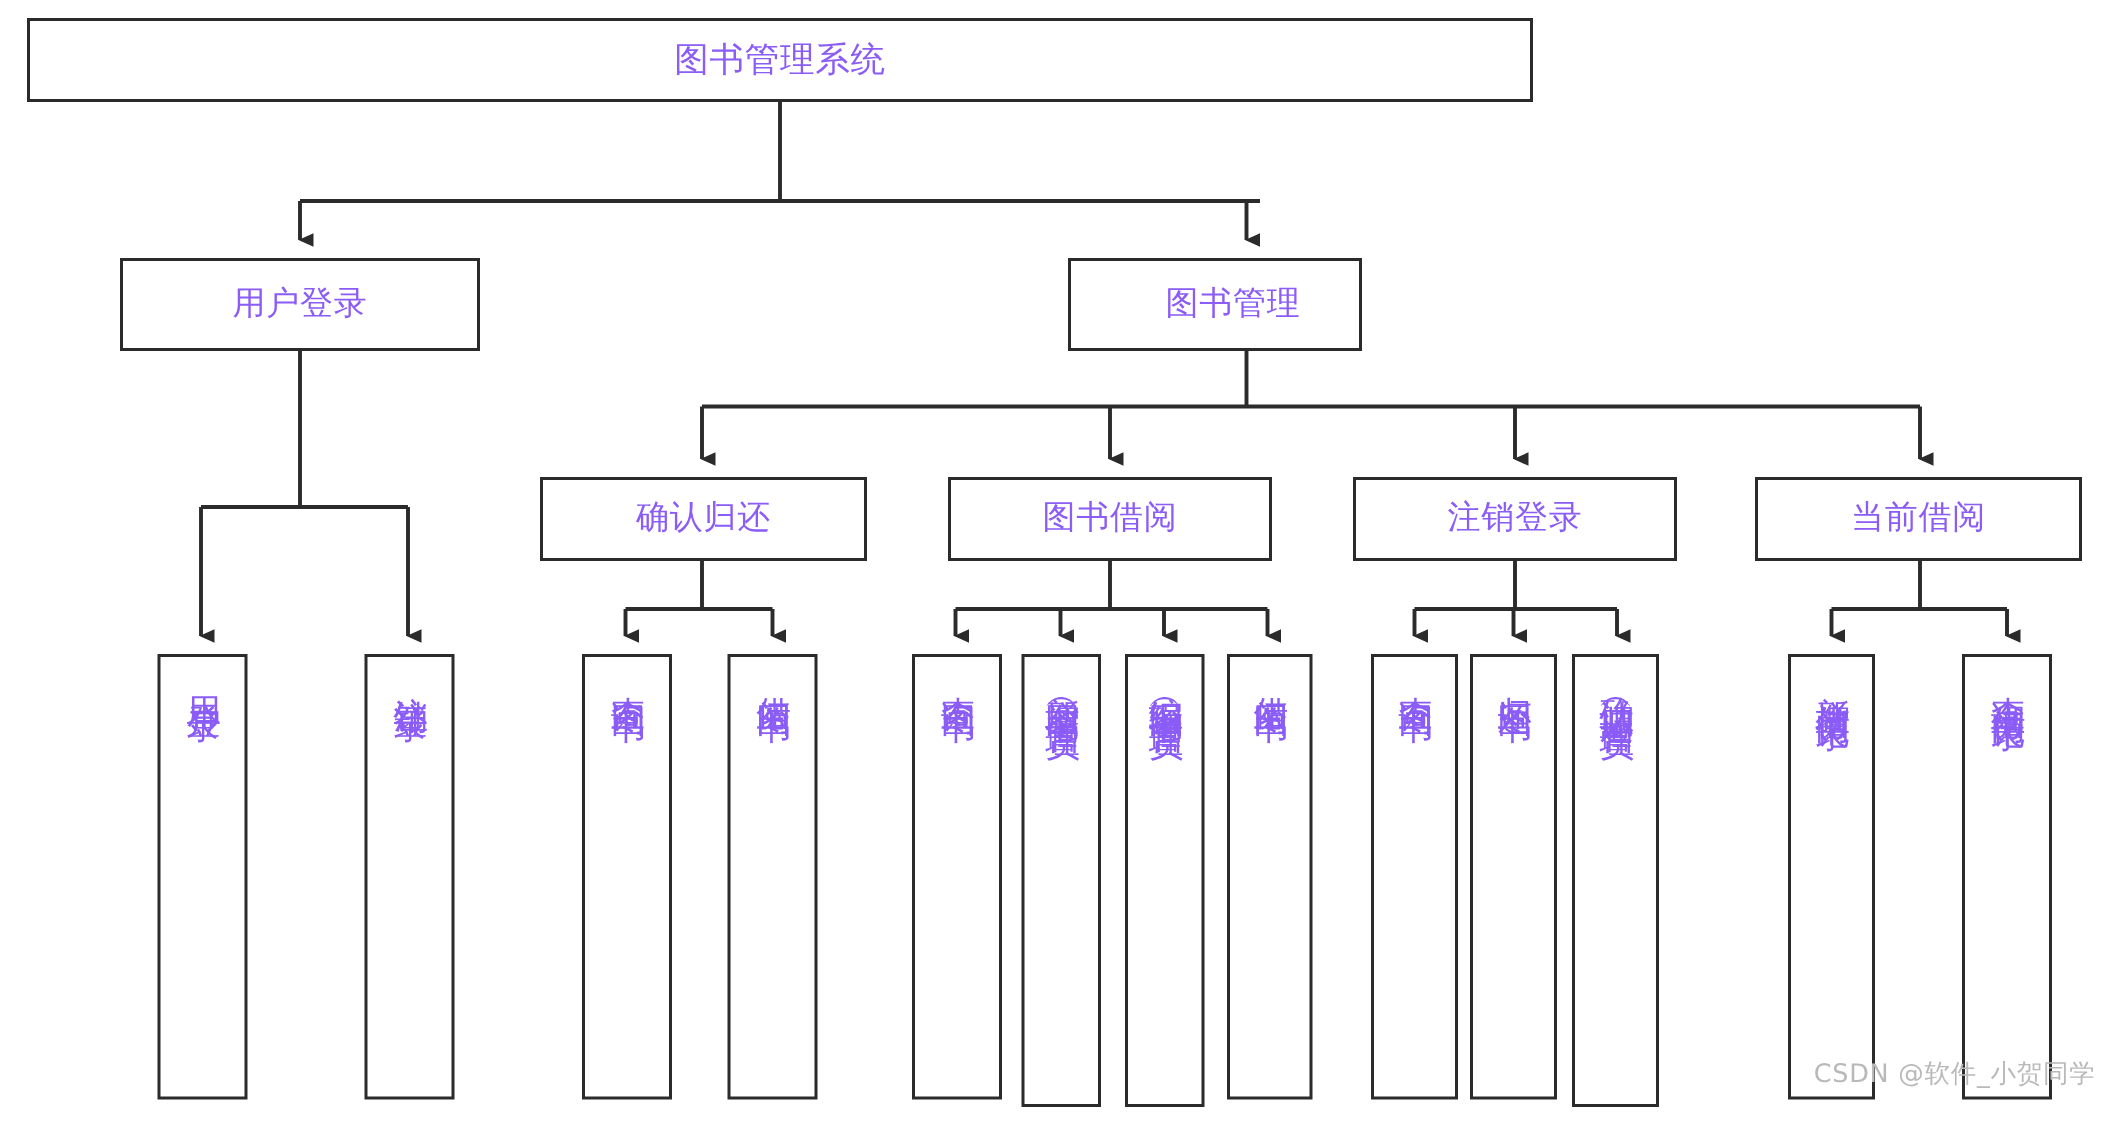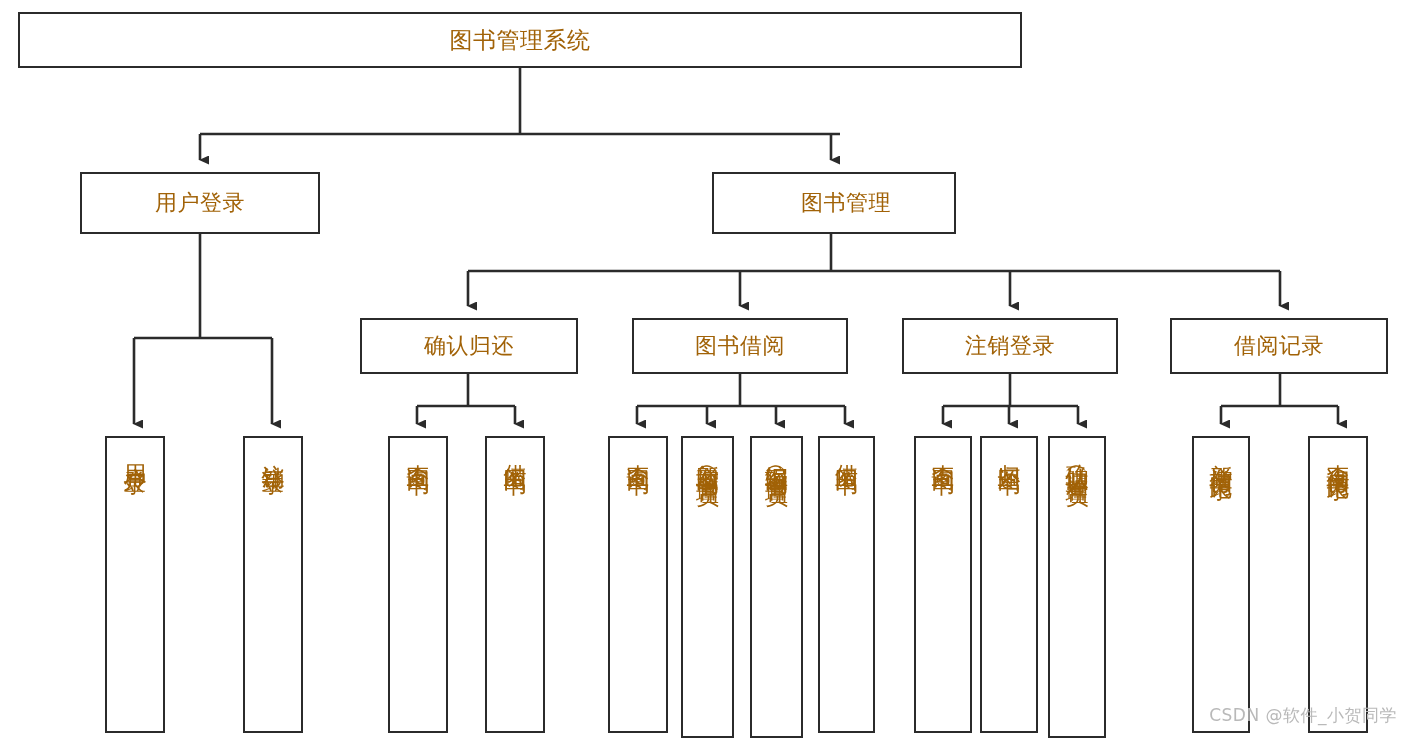--- a/index.html
+++ b/index.html
@@ -25,21 +25,21 @@
     height: 747px;
   }
   .node {
     position: absolute;
     box-sizing: border-box;
     border: 2px solid #2b2b2b;
     background: #ffffff;
     display: flex;
     align-items: center;
     justify-content: center;
-    color: #a16207;
+    color: #8b5cf6;
     z-index: 2;
   }
   .node .node-label {
     display: block;
     text-align: center;
     line-height: 1.08;
     letter-spacing: 0.5px;
   }
   .node.horizontal .node-label {
     font-size: 22px;
@@ -127,35 +127,35 @@
     </g>
   </svg>
 
   <div class="node horizontal root" style="left:18px; top:12px; width:1004px; height:56px;">
     <span class="node-label">图书管理系统</span>
   </div>
 
   <div class="node horizontal" style="left:80px; top:172px; width:240px; height:62px;">
     <span class="node-label">用户登录</span>
   </div>
-  <div class="node horizontal" style="left:712px; top:172px; width:244px; height:62px;padding-left:24px;">
+  <div class="node horizontal" style="left:712px; top:172px; width:196px; height:62px;padding-left:24px;">
     <span class="node-label">图书管理</span>
   </div>
 
   <div class="node horizontal" style="left:360px; top:318px; width:218px; height:56px;">
     <span class="node-label">确认归还</span>
   </div>
   <div class="node horizontal" style="left:632px; top:318px; width:216px; height:56px;">
     <span class="node-label">图书借阅</span>
   </div>
   <div class="node horizontal" style="left:902px; top:318px; width:216px; height:56px;">
     <span class="node-label">注销登录</span>
   </div>
   <div class="node horizontal" style="left:1170px; top:318px; width:218px; height:56px;">
-    <span class="node-label">借阅记录</span>
+    <span class="node-label">当前借阅</span>
   </div>
 
   <div class="node vertical" style="left:105px; top:436px; width:60px; height:297px;">
     <span class="node-label">用户登录</span>
   </div>
   <div class="node vertical" style="left:243px; top:436px; width:60px; height:297px;">
     <span class="node-label">注销登录</span>
   </div>
 
   <div class="node vertical" style="left:388px; top:436px; width:60px; height:297px;">

